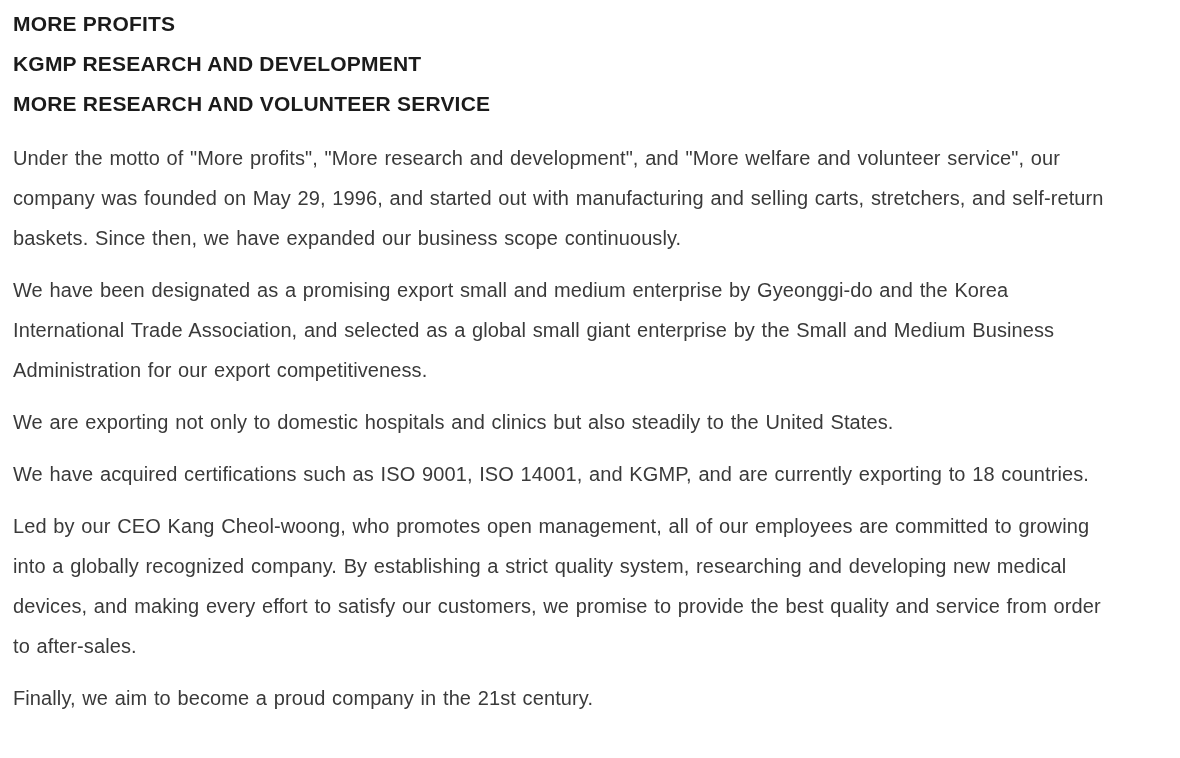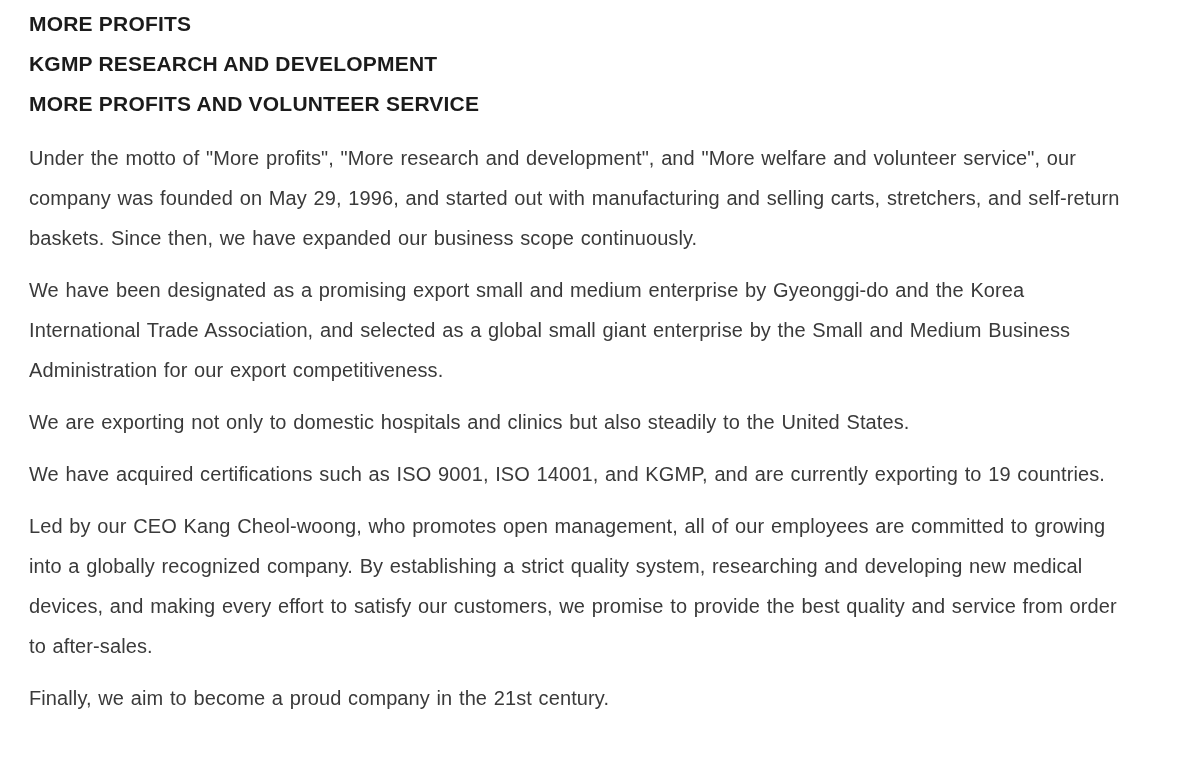--- a/index.html
+++ b/index.html
@@ -11,21 +11,21 @@
     width: 1180px;
     height: 758px;
     overflow: hidden;
     font-family: "Liberation Sans", sans-serif;
     -webkit-font-smoothing: antialiased;
   }
   .page {
     box-sizing: border-box;
     width: 1180px;
     height: 758px;
-    padding: 4px 60px 0 29px;
+    padding: 4px 60px 0 13px;
     background: #ffffff;
   }
   .headings {
     margin: 0;
     padding: 0;
   }
   .heading-line {
     margin: 0;
     padding: 0;
     font-size: 21px;
@@ -50,28 +50,28 @@
   }
 </style>
 </head>
 <body>
 
 <div class="page">
 
   <div class="headings">
     <h1 class="heading-line">MORE PROFITS</h1>
     <h1 class="heading-line">KGMP RESEARCH AND DEVELOPMENT</h1>
-    <h1 class="heading-line">MORE PROFITS AND VOLUNTEER SERVICE</h1>
+    <h1 class="heading-line">MORE RESEARCH AND VOLUNTEER SERVICE</h1>
   </div>
 
   <p class="body-paragraph first">Under the motto of "More profits", "More research and development", and "More welfare and volunteer service", our company was founded on May 29, 1996, and started out with manufacturing and selling carts, stretchers, and self-return baskets. Since then, we have expanded our business scope continuously.</p>
 
   <p class="body-paragraph">We have been designated as a promising export small and medium enterprise by Gyeonggi-do and the Korea International Trade Association, and selected as a global small giant enterprise by the Small and Medium Business Administration for our export competitiveness.</p>
 
   <p class="body-paragraph">We are exporting not only to domestic hospitals and clinics but also steadily to the United States.</p>
 
-  <p class="body-paragraph">We have acquired certifications such as ISO 9001, ISO 14001, and KGMP, and are currently exporting to 19 countries.</p>
+  <p class="body-paragraph">We have acquired certifications such as ISO 9001, ISO 14001, and KGMP, and are currently exporting to 18 countries.</p>
 
   <p class="body-paragraph">Led by our CEO Kang Cheol-woong, who promotes open management, all of our employees are committed to growing into a globally recognized company. By establishing a strict quality system, researching and developing new medical devices, and making every effort to satisfy our customers, we promise to provide the best quality and service from order to after-sales.</p>
 
   <p class="body-paragraph">Finally, we aim to become a proud company in the 21st century.</p>
 
 </div>
 
 </body></html>

